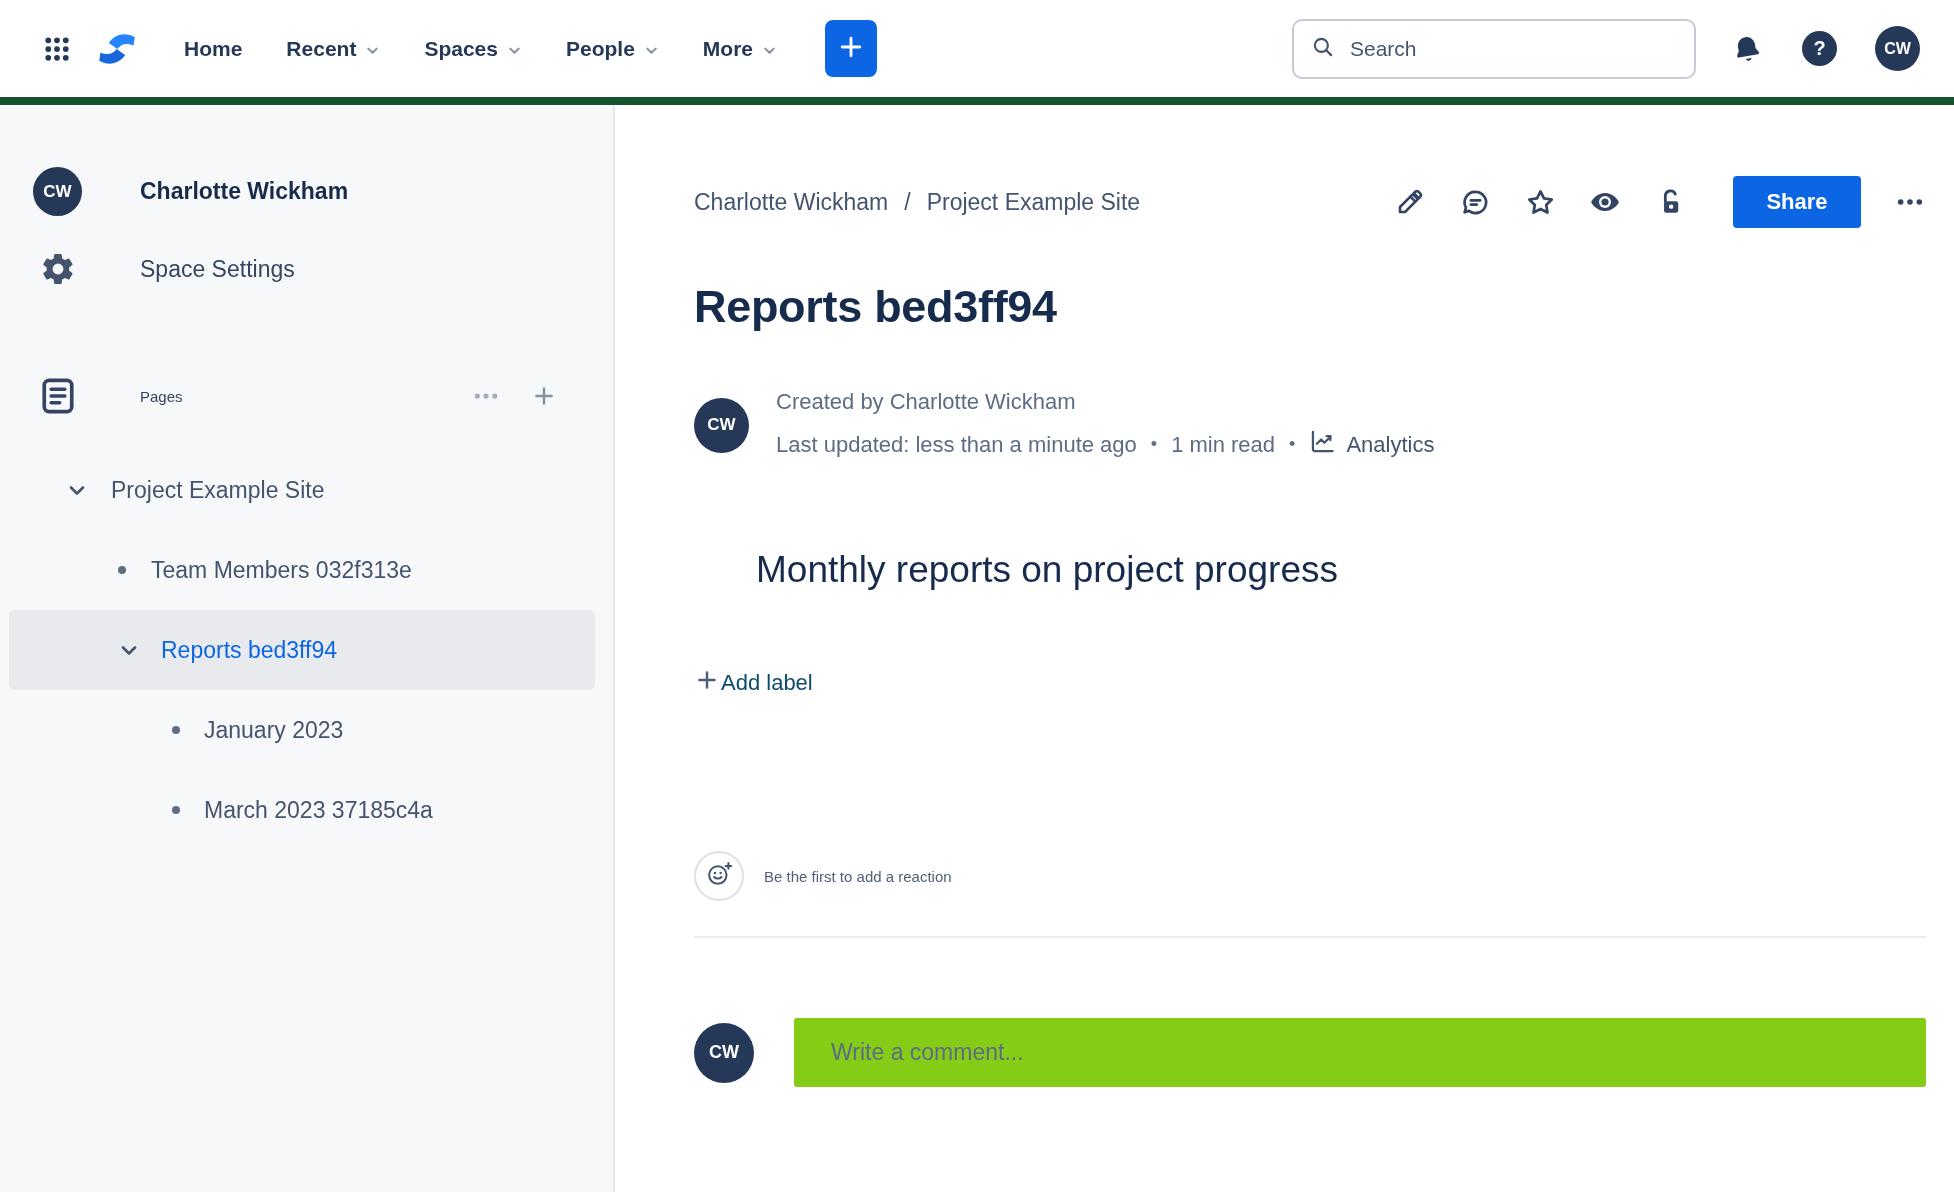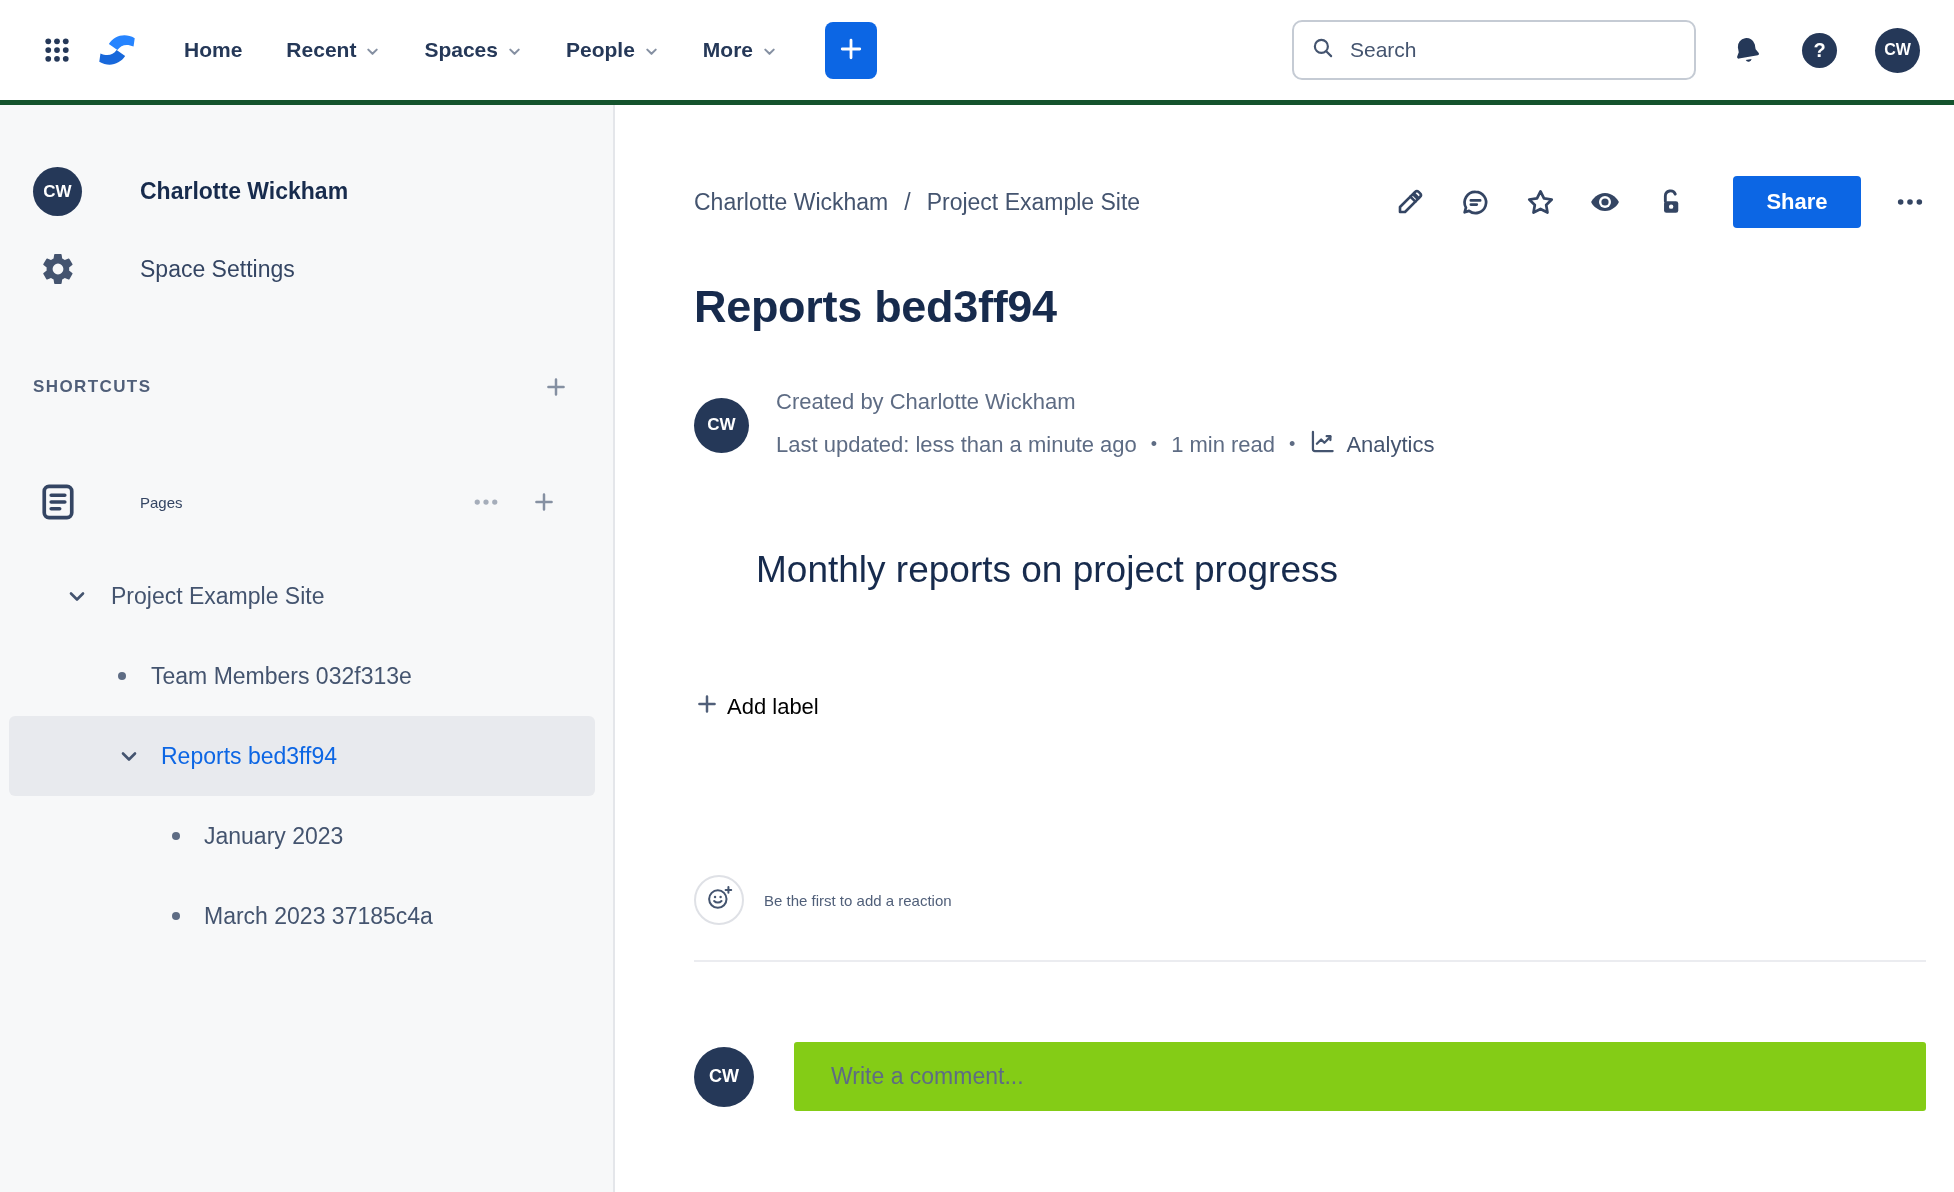--- a/index.html
+++ b/index.html
@@ -2,21 +2,21 @@
 <html><head>
 <meta charset="utf-8">
 <style>
   * { margin:0; padding:0; box-sizing:border-box; }
   html,body { width:1954px; height:1192px; overflow:hidden; background:#fff;
     font-family:"Liberation Sans", sans-serif; }
   .stage { width:1954px; height:1192px; display:flex; flex-direction:column; }
 
   
   .topnav { height:105px; flex:0 0 105px; display:flex; align-items:center;
-    padding:0 34px 0 40px; border-bottom:5px solid #14532d; background:#fff; }
+    padding:0 34px 0 40px; border-bottom:8px solid #14532d; background:#fff; }
   .appgrid { width:34px; height:34px; display:flex; align-items:center; justify-content:center;
     cursor:pointer; margin-right:22px; }
   .logo { width:42px; height:42px; display:flex; align-items:center; justify-content:center; margin-right:46px; }
   .navlinks { display:flex; align-items:center; gap:44px; }
   .navlink { display:flex; align-items:center; gap:9px; font-size:21px; font-weight:600;
     color:#253858; cursor:pointer; }
   .navlink .chev { display:flex; margin-top:3px; }
   .create-btn { width:52px; height:57px; border-radius:8px; background:#0C66E4; border:none;
     display:flex; align-items:center; justify-content:center; margin-left:48px; cursor:pointer; }
   .nav-spacer { flex:1; }
@@ -80,21 +80,21 @@
     font-family:"Liberation Sans", sans-serif; }
   .page-title { margin-top:52px; font-size:45px; font-weight:700; color:#172B4D; letter-spacing:-0.3px; }
   .byline { margin-top:56px; display:flex; align-items:center; }
   .avatar.by { width:55px; height:55px; font-size:17px; flex:0 0 55px; }
   .by-text { margin-left:27px; }
   .by-line1 { font-size:22px; color:#5E6C84; }
   .by-line2 { font-size:22px; color:#5E6C84; margin-top:13px; display:flex; align-items:center; gap:14px; }
   .by-line2 .sep { color:#5E6C84; font-size:18px; }
   .analytics { display:flex; align-items:center; gap:10px; cursor:pointer; color:#44546F; }
   .body-text { margin-top:88px; margin-left:62px; font-size:37px; color:#172B4D; }
-  .add-label { margin-top:100px; display:flex; align-items:center; gap:7px; color:#000000;
+  .add-label { margin-top:76px; display:flex; align-items:center; gap:1px; color:#0c4a6e;
     font-size:22px; cursor:pointer; width:fit-content; }
   .reaction-row { margin-top:152px; display:flex; align-items:center; gap:20px; }
   .reaction-btn { width:50px; height:50px; border-radius:50%; border:2px solid #DFE1E6; background:#fff;
     display:flex; align-items:center; justify-content:center; cursor:pointer; }
   .reaction-text { font-size:15px; color:#505F79; }
   .divider { margin-top:35px; height:2px; background:#EBECF0; }
   .comment-row { margin-top:80px; display:flex; align-items:center; }
   .avatar.cm { width:60px; height:60px; font-size:18px; flex:0 0 60px; }
   .comment-box { flex:1; height:69px; background:#84cc16; border-radius:3px; margin-left:40px;
     display:flex; align-items:center; padding-left:37px; cursor:text; }
@@ -206,28 +206,20 @@
       <div class="side-row side-item">
         <span class="ico-col">
           <svg width="36" height="36" viewBox="0 0 24 24" fill="#44546F">
               <path d="M19.4 13c.04-.33.06-.66.06-1s-.02-.67-.06-1l2.1-1.65a.5.5 0 0 0 .12-.64l-2-3.46a.5.5 0 0 0-.61-.22l-2.48 1a7 7 0 0 0-1.73-1l-.37-2.61A.5.5 0 0 0 13.93 2h-4a.5.5 0 0 0-.5.42l-.37 2.61c-.63.26-1.2.6-1.73 1l-2.48-1a.5.5 0 0 0-.61.22l-2 3.46a.5.5 0 0 0 .12.64L4.46 11c-.04.33-.06.66-.06 1s.02.67.06 1l-2.1 1.65a.5.5 0 0 0-.12.64l2 3.46c.14.24.42.33.61.22l2.48-1c.53.4 1.1.74 1.73 1l.37 2.61c.04.24.25.42.5.42h4c.25 0 .46-.18.5-.42l.37-2.61a7 7 0 0 0 1.73-1l2.48 1c.24.1.5 0 .61-.22l2-3.46a.5.5 0 0 0-.12-.64L19.4 13zM12 15.6a3.6 3.6 0 1 1 0-7.2 3.6 3.6 0 0 1 0 7.2z"></path>
             </svg>
         </span>
         <span class="lbl">Space Settings</span>
       </div>
 
 
-      <div class="side-row shortcuts-row">
-        <span class="head">SHORTCUTS</span>
-        <span class="iconbtn">
-          <svg width="26" height="26" viewBox="0 0 24 24" fill="none" stroke="#8590A2" stroke-width="2.3" stroke-linecap="round">
-              <path d="M12 5v14M5 12h14"></path>
-            </svg>
-        </span>
-      </div>
 
       <div class="side-row pages-row">
         <span class="ico-col">
           <svg width="44" height="44" viewBox="0 0 24 24" fill="none" stroke="#344563" stroke-width="2" stroke-linecap="round">
             <rect x="4.5" y="3.5" width="15" height="17" rx="2.6"></rect>
             <path d="M8.3 8.3h7.4M8.3 12h7.4M8.3 15.7h4.6"></path>
           </svg>
         </span>
         <span class="lbl">Pages</span>
         <span class="pages-controls">

